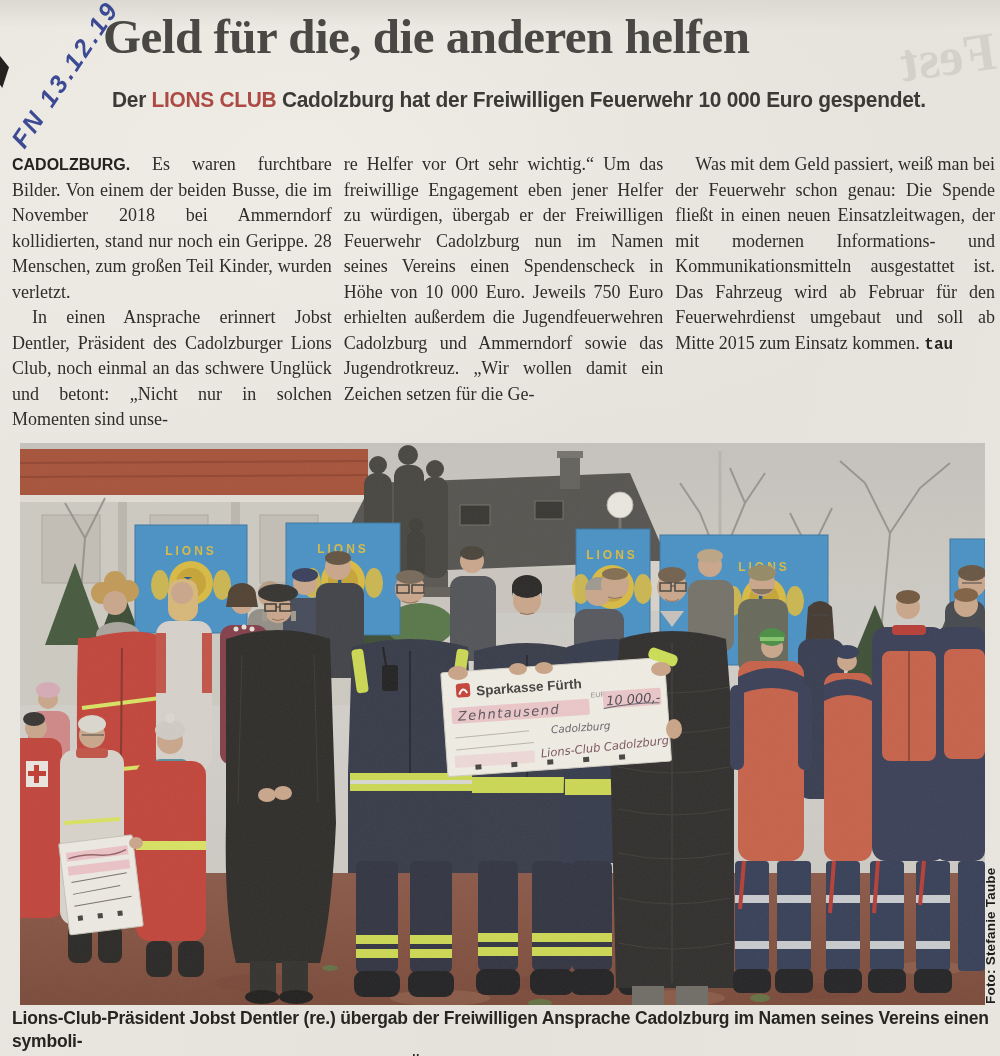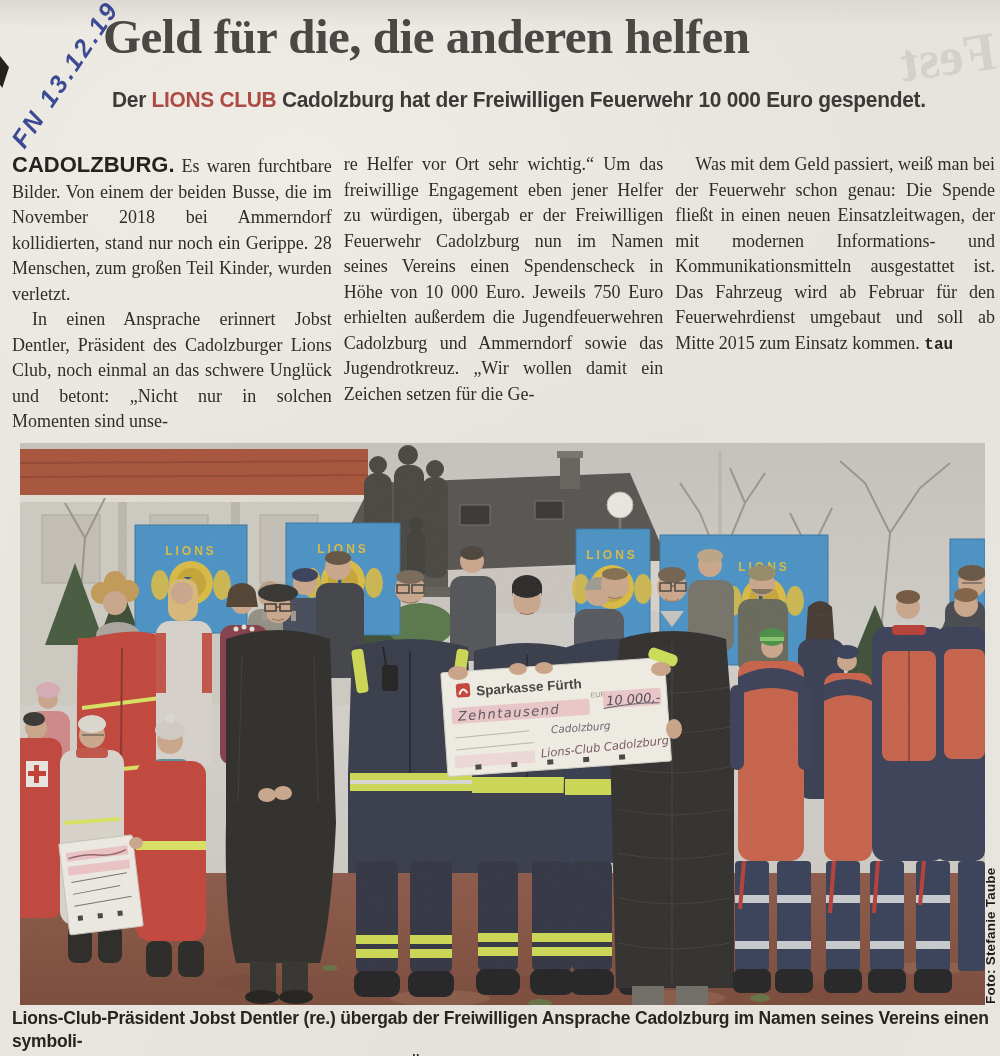--- a/index.html
+++ b/index.html
@@ -39,21 +39,21 @@
   }
   .subhead .red{color:#ac4a43;}
   .columns{
     position:absolute;left:12px;top:152px;width:983px;height:288px;
     display:flex;gap:12px;overflow:hidden;
   }
   .col{flex:1;font-family:"Liberation Serif",serif;font-size:18px;line-height:25.5px;
     text-align:justify;color:#2f2d2a;}
   .col p{margin:0;}
   .col p.ind{text-indent:20px;}
-  .lead{font-family:"Liberation Sans",sans-serif;font-size:22px;color:#242320;}
+  .lead{font-family:"Liberation Sans",sans-serif;font-size:16px;color:#242320;}
   .author{font-family:Liberation Mono, monospace;font-size:16px;color:#242320;}
   .photo{position:absolute;left:20px;top:443px;width:965px;height:562px;background:#cac8c3;}
   .photo svg{display:block;}
   .credit{
     position:absolute;left:983px;top:1004px;transform:rotate(-90deg);transform-origin:0 0;
     font-size:13.5px;font-weight:700;color:#1e1d1b;letter-spacing:.2px;white-space:nowrap;
   }
   .caption{
     position:absolute;left:12px;top:1007px;width:986px;
     font-weight:700;font-size:17.5px;line-height:23px;color:#26251f;letter-spacing:-.2px;

